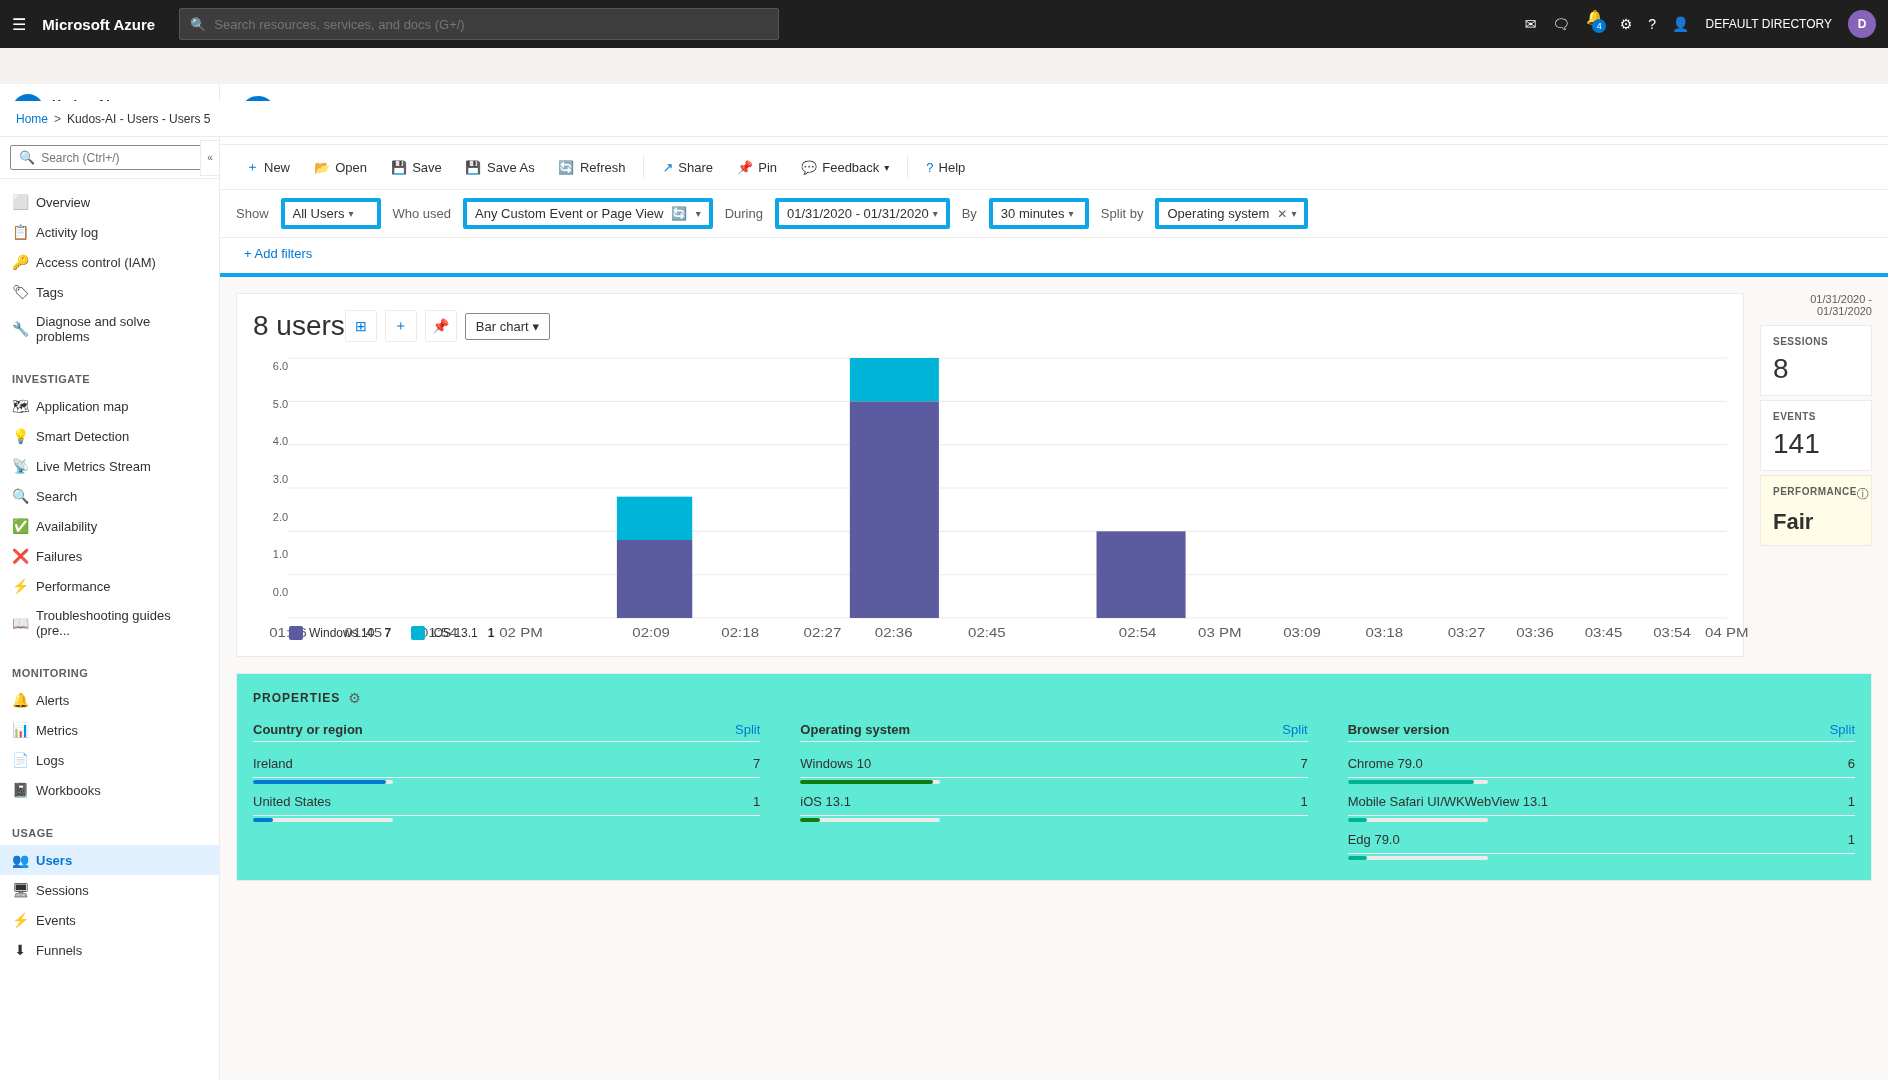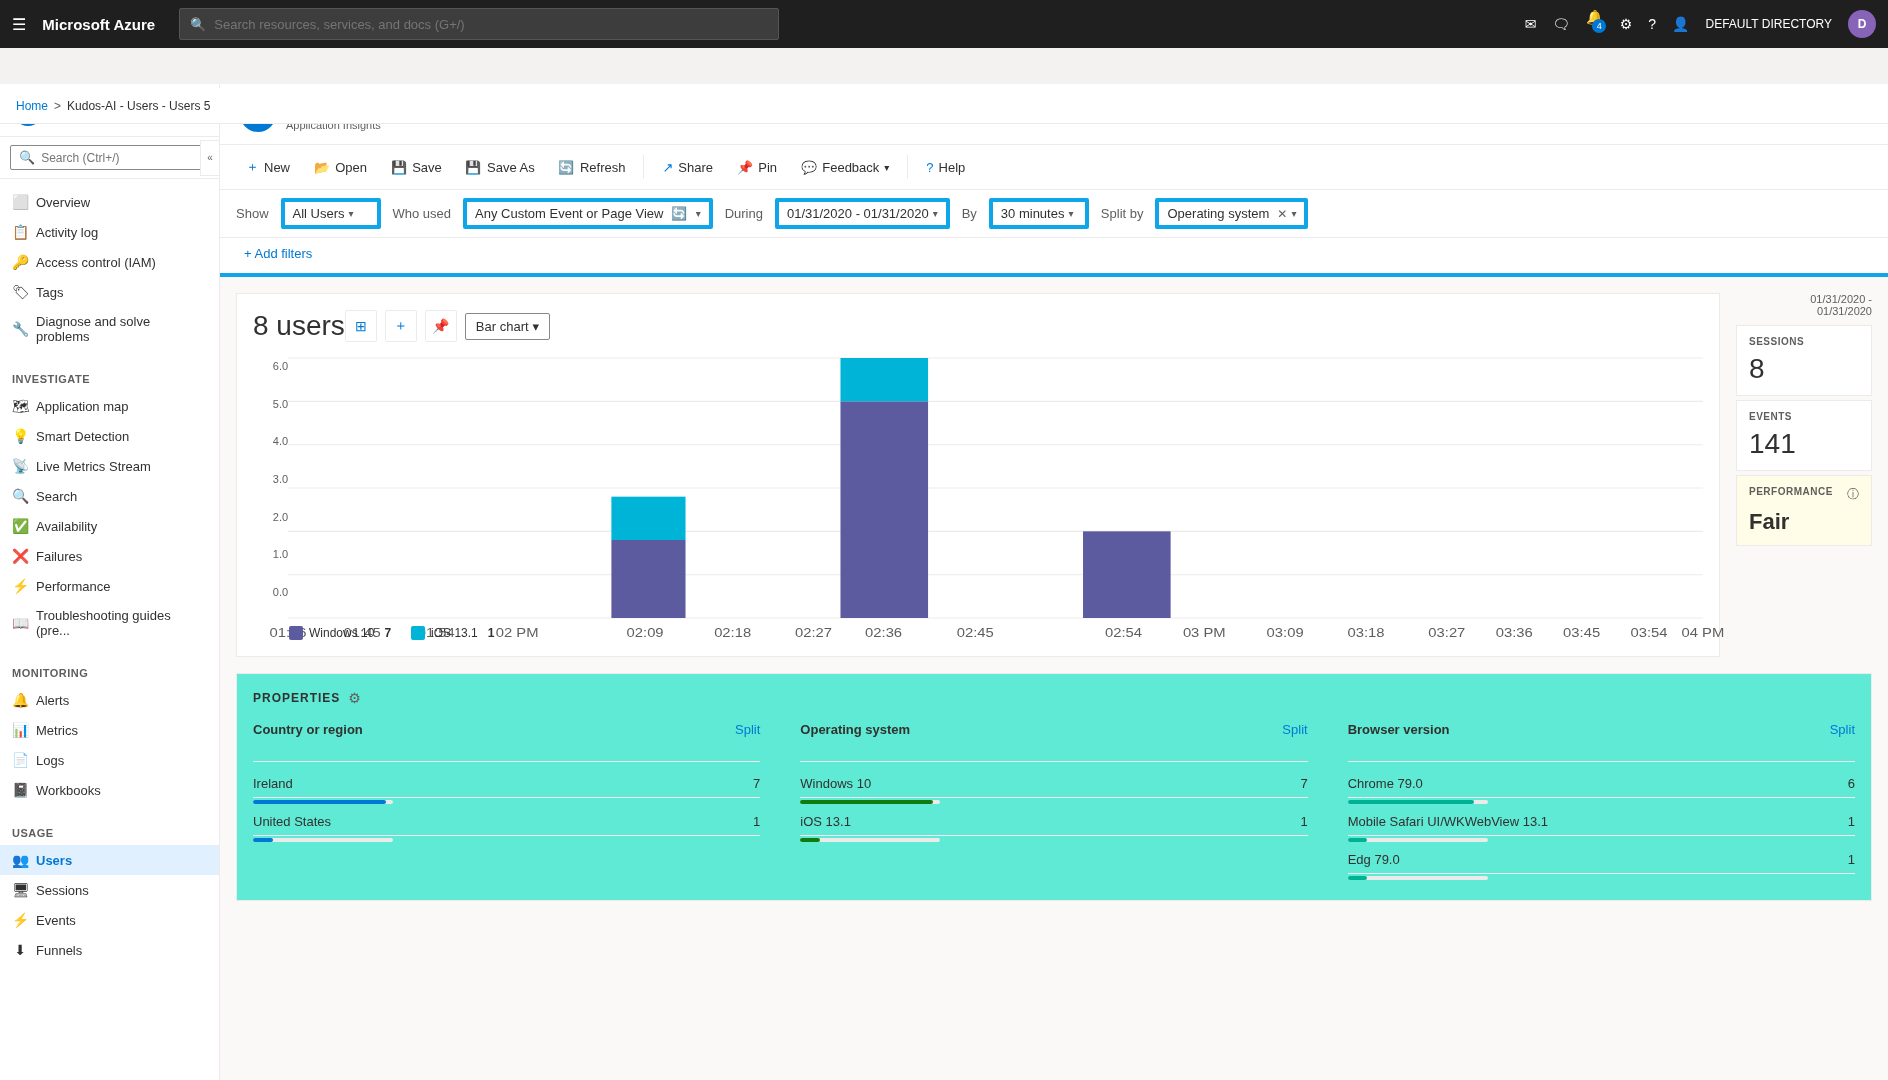--- a/index.html
+++ b/index.html
@@ -52,21 +52,21 @@
       background: #fff;
       display: flex;
       align-items: center;
       padding: 0 16px;
       gap: 6px;
       font-size: 12px;
       color: #0078d4;
       border-bottom: 1px solid #edebe9;
       margin-top: 48px;
       position: fixed;
-      top: 40px; left: 0; right: 0;
+      top: 53px; left: 0; right: 0;
       z-index: 99;
     }
     .breadcrumb-bar .sep { color: #605e5c; }
     .breadcrumb-bar a { color: #0078d4; text-decoration: none; cursor: pointer; }
     .breadcrumb-bar .current { color: #323130; }
 
     
     .main-layout {
       display: flex;
       margin-top: 84px;
@@ -218,21 +218,21 @@
     .properties-header {
       display: flex; align-items: center; gap: 8px;
       margin-bottom: 16px;
     }
     .properties-title { font-size: 12px; font-weight: 700; text-transform: uppercase; letter-spacing: 1px; color: #323130; }
     .prop-gear { color: #605e5c; cursor: pointer; font-size: 14px; }
     .prop-grid { display: grid; grid-template-columns: repeat(3, 1fr); gap: 0 40px; }
     .prop-col {}
     .prop-col-header {
       display: flex; align-items: center; justify-content: space-between;
-      padding-bottom: 24px; border-bottom: 1px solid #edebe9; margin-bottom: 8px; gap: 48px;
+      padding-bottom: 4px; border-bottom: 1px solid #edebe9; margin-bottom: 8px; gap: 48px;
     }
     .prop-col-title { font-size: 13px; font-weight: 600; }
     .prop-split-btn { color: #0078d4; cursor: pointer; font-size: 13px; background: none; border: none; }
     .prop-row { display: flex; align-items: center; justify-content: space-between; padding: 6px 0; border-bottom: 1px solid #f3f2f1; }
     .prop-row-name { font-size: 13px; color: #323130; }
     .prop-row-val { font-size: 13px; color: #323130; font-weight: 500; }
     .prop-bar-wrap { width: 140px; height: 4px; background: #edebe9; border-radius: 2px; margin-top: 2px; }
     .prop-bar { height: 4px; border-radius: 2px; background: #0078d4; }
     .prop-item { margin-bottom: 4px; }
 
@@ -575,21 +575,21 @@
             <strong style="margin-left:4px;">7</strong>
           </div>
           <div class="legend-item">
             <div class="legend-swatch" style="background:#00b4d8;"></div>
             <span>iOS 13.1</span>
             <strong style="margin-left:4px;">1</strong>
           </div>
         </div>
       </div>
 
-      <div style="width:136px; display:flex; flex-direction:column; gap:0;">
+      <div style="width:112px; display:flex; flex-direction:column; gap:0;">
         <div style="font-size:11px; color:#605e5c; text-align:right; margin-bottom:8px; white-space:pre-line;">01/31/2020 -
 01/31/2020</div>
 
         <div class="sessions-card" style="border:1px solid #edebe9; padding:10px 12px; background:#fff; margin-bottom:4px;">
           <div class="card-label">SESSIONS</div>
           <div class="card-value">8</div>
         </div>
 
         <div class="events-card" style="border:1px solid #edebe9; padding:10px 12px; background:#fff; margin-bottom:4px;">
           <div class="card-label">EVENTS</div>

